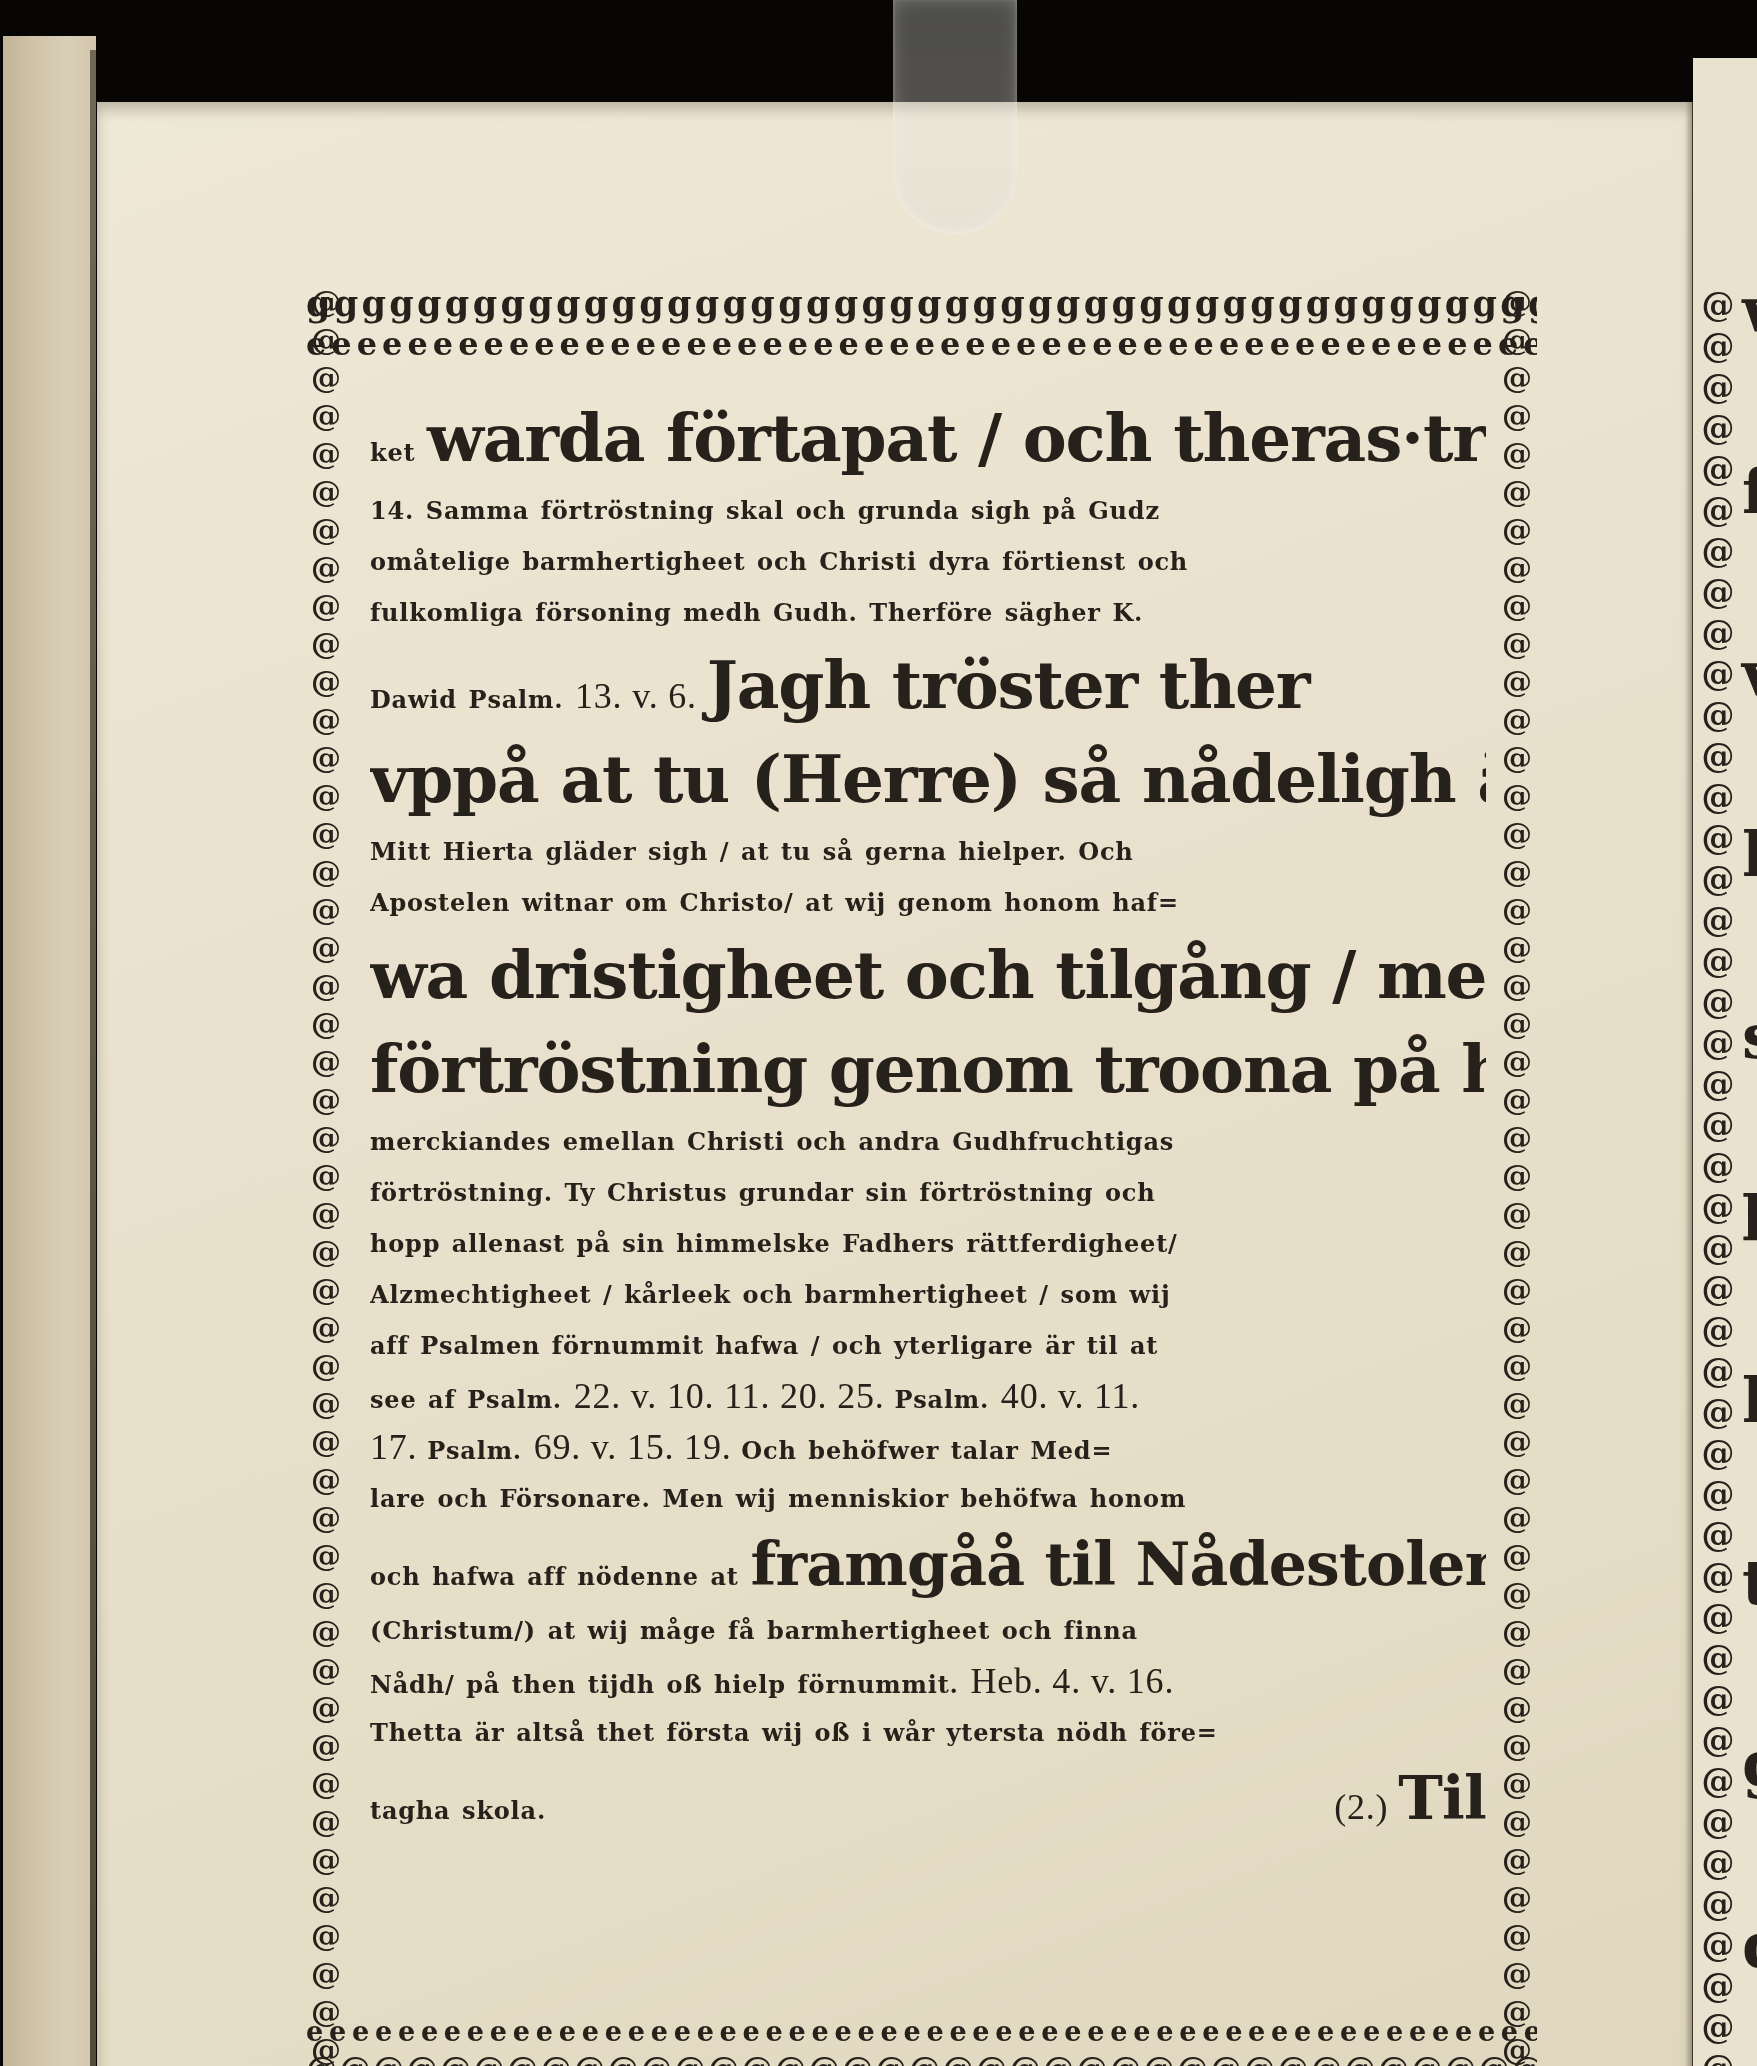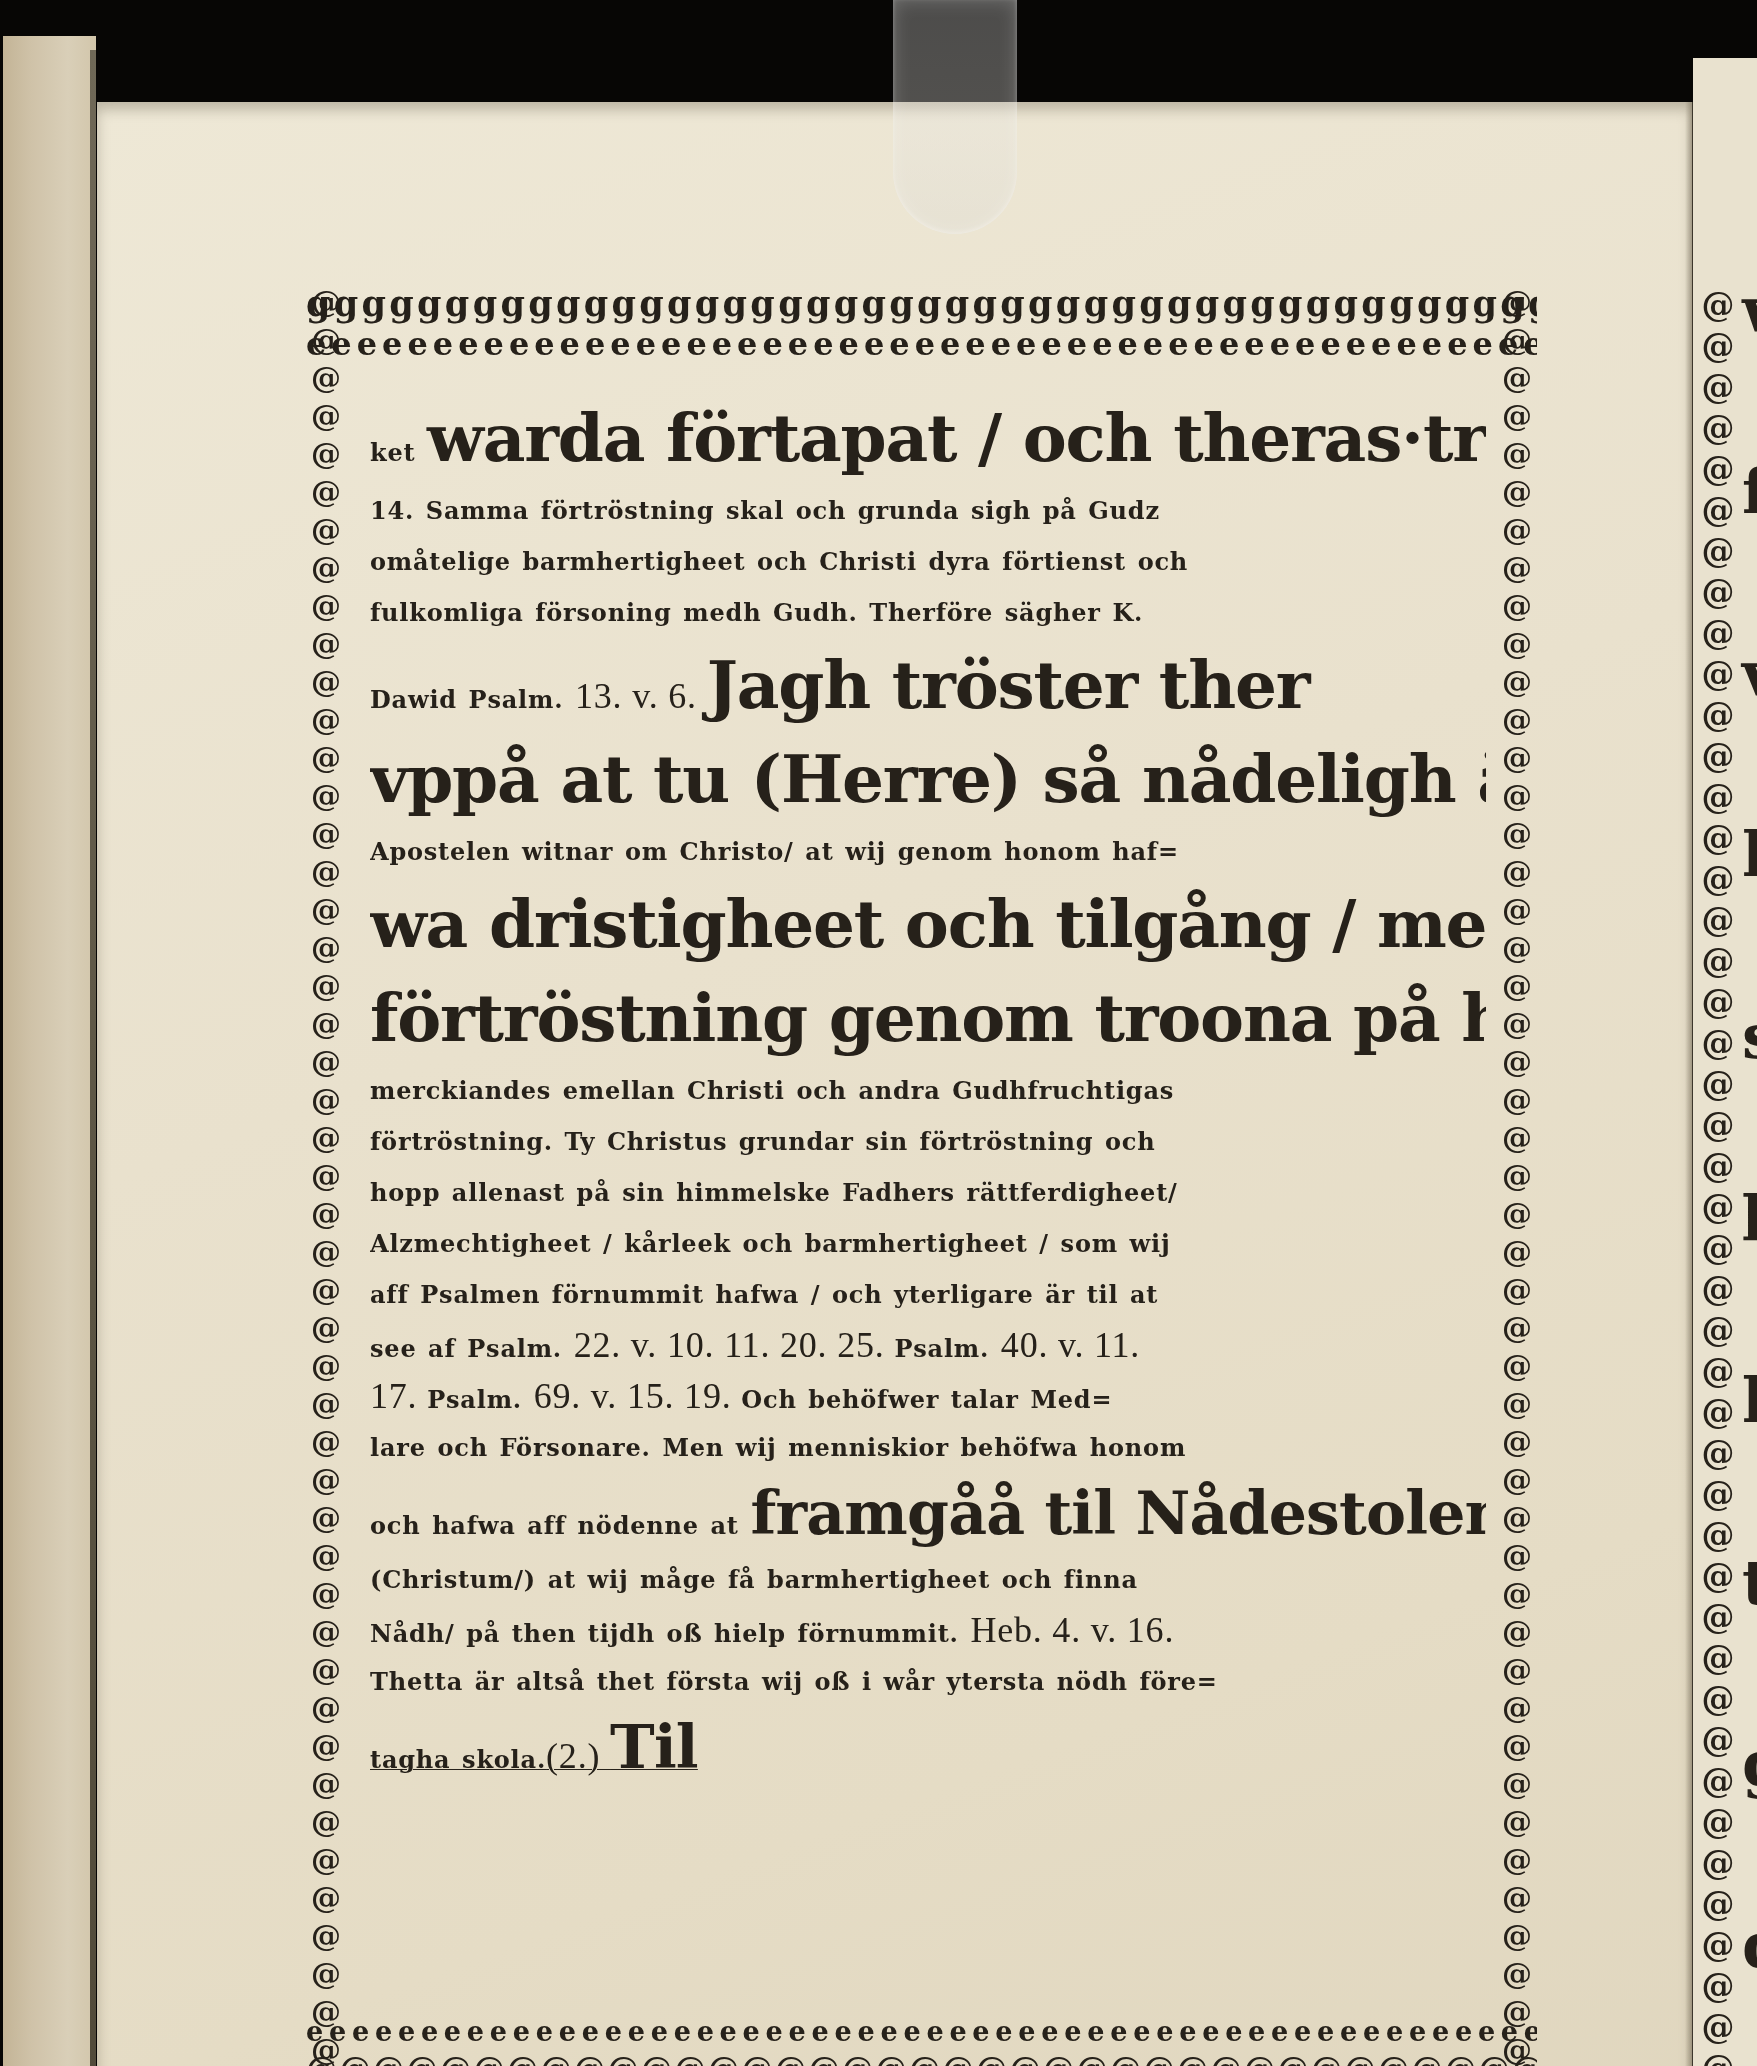--- a/index.html
+++ b/index.html
@@ -30,21 +30,21 @@
   .band-right{left:1400px;top:181px;width:40px;height:1807px;}
   .vglyphs{white-space:pre-line;font-weight:700;font-size:30px;line-height:38px;text-align:center;}
 
   
   .textblock{position:absolute;left:273px;top:289px;width:1116px;height:1622px;overflow:hidden;
     color:var(--ink,#26211a);}
   .line{white-space:nowrap;overflow:hidden;}
   .line-reg{height:51px;line-height:51px;}
   .line-lg{height:81px;line-height:81px;}
   .line-xl{height:94px;line-height:94px;}
-  .line.split{display:flex;justify-content:flex-start;align-items:baseline;text-decoration:underline;}
+  .line.split{display:flex;justify-content:space-between;align-items:baseline;}
   .seg-reg{font-size:24px;font-weight:700;letter-spacing:0.8px;word-spacing:2.5px;}
   .seg-ant{font-size:36px;font-weight:400;font-family:"Liberation Serif",serif;letter-spacing:0.8px;}
   .seg-xl{font-size:66px;font-weight:700;letter-spacing:-1.2px;}
   .seg-lg{font-size:60px;font-weight:700;letter-spacing:-0.8px;}
 
   
   .gutter-shadow{position:absolute;left:1685px;top:102px;width:8.3px;height:2267px;
     background:linear-gradient(90deg,rgba(0,0,0,0) 0%,rgba(110,100,80,.55) 100%);}
   .facing-page{position:absolute;left:1693px;top:58px;width:64px;height:2312px;
     background:linear-gradient(180deg,#e9e2cf 0%,#e9e2cf 88%,#3a3228 100%);overflow:hidden;}
@@ -182,20 +182,21 @@
       <div class="orow orow-bs" id="orn-bottom-2">@@@@@@@@@@@@@@@@@@@@@@@@@@@@@@@@@@@@@@@@@@@@@@@@</div>
     </div>
 
     <div class="textblock" id="textblock">
         <div class="line line-xl"><span class="seg-reg">ket </span><span class="seg-xl">warda förtapat / och theras·tröst</span></div>
         <div class="line line-reg"><span class="seg-reg">14. Samma förtröstning skal och grunda sigh på Gudz</span></div>
         <div class="line line-reg"><span class="seg-reg">omåtelige barmhertigheet och Christi dyra förtienst och</span></div>
         <div class="line line-reg"><span class="seg-reg">fulkomliga försoning medh Gudh. Therföre sägher K.</span></div>
         <div class="line line-xl"><span class="seg-reg">Dawid Psalm. </span><span class="seg-ant">13. v. 6. </span><span class="seg-xl">Jagh tröster ther</span></div>
         <div class="line line-xl"><span class="seg-xl">vppå at tu (Herre) så nådeligh äst:</span></div>
+        <div class="line line-reg"><span class="seg-reg">Mitt Hierta gläder sigh / at tu så gerna hielper. Och</span></div>
         <div class="line line-reg"><span class="seg-reg">Apostelen witnar om Christo/ at wij genom honom haf=</span></div>
         <div class="line line-xl"><span class="seg-xl">wa dristigheet och tilgång / medh all</span></div>
         <div class="line line-xl"><span class="seg-xl">förtröstning genom troona på ho=</span></div>
         <div class="line line-reg"><span class="seg-reg">merckiandes emellan Christi och andra Gudhfruchtigas</span></div>
         <div class="line line-reg"><span class="seg-reg">förtröstning. Ty Christus grundar sin förtröstning och</span></div>
         <div class="line line-reg"><span class="seg-reg">hopp allenast på sin himmelske Fadhers rättferdigheet/</span></div>
         <div class="line line-reg"><span class="seg-reg">Alzmechtigheet / kårleek och barmhertigheet / som wij</span></div>
         <div class="line line-reg"><span class="seg-reg">aff Psalmen förnummit hafwa / och yterligare är til at</span></div>
         <div class="line line-reg"><span class="seg-reg">see af Psalm. </span><span class="seg-ant">22. v. 10. 11. 20. 25. </span><span class="seg-reg">Psalm. </span><span class="seg-ant">40. v. 11.</span></div>
         <div class="line line-reg"><span class="seg-ant">17. </span><span class="seg-reg">Psalm. </span><span class="seg-ant">69. v. 15. 19. </span><span class="seg-reg">Och behöfwer talar Med=</span></div>

